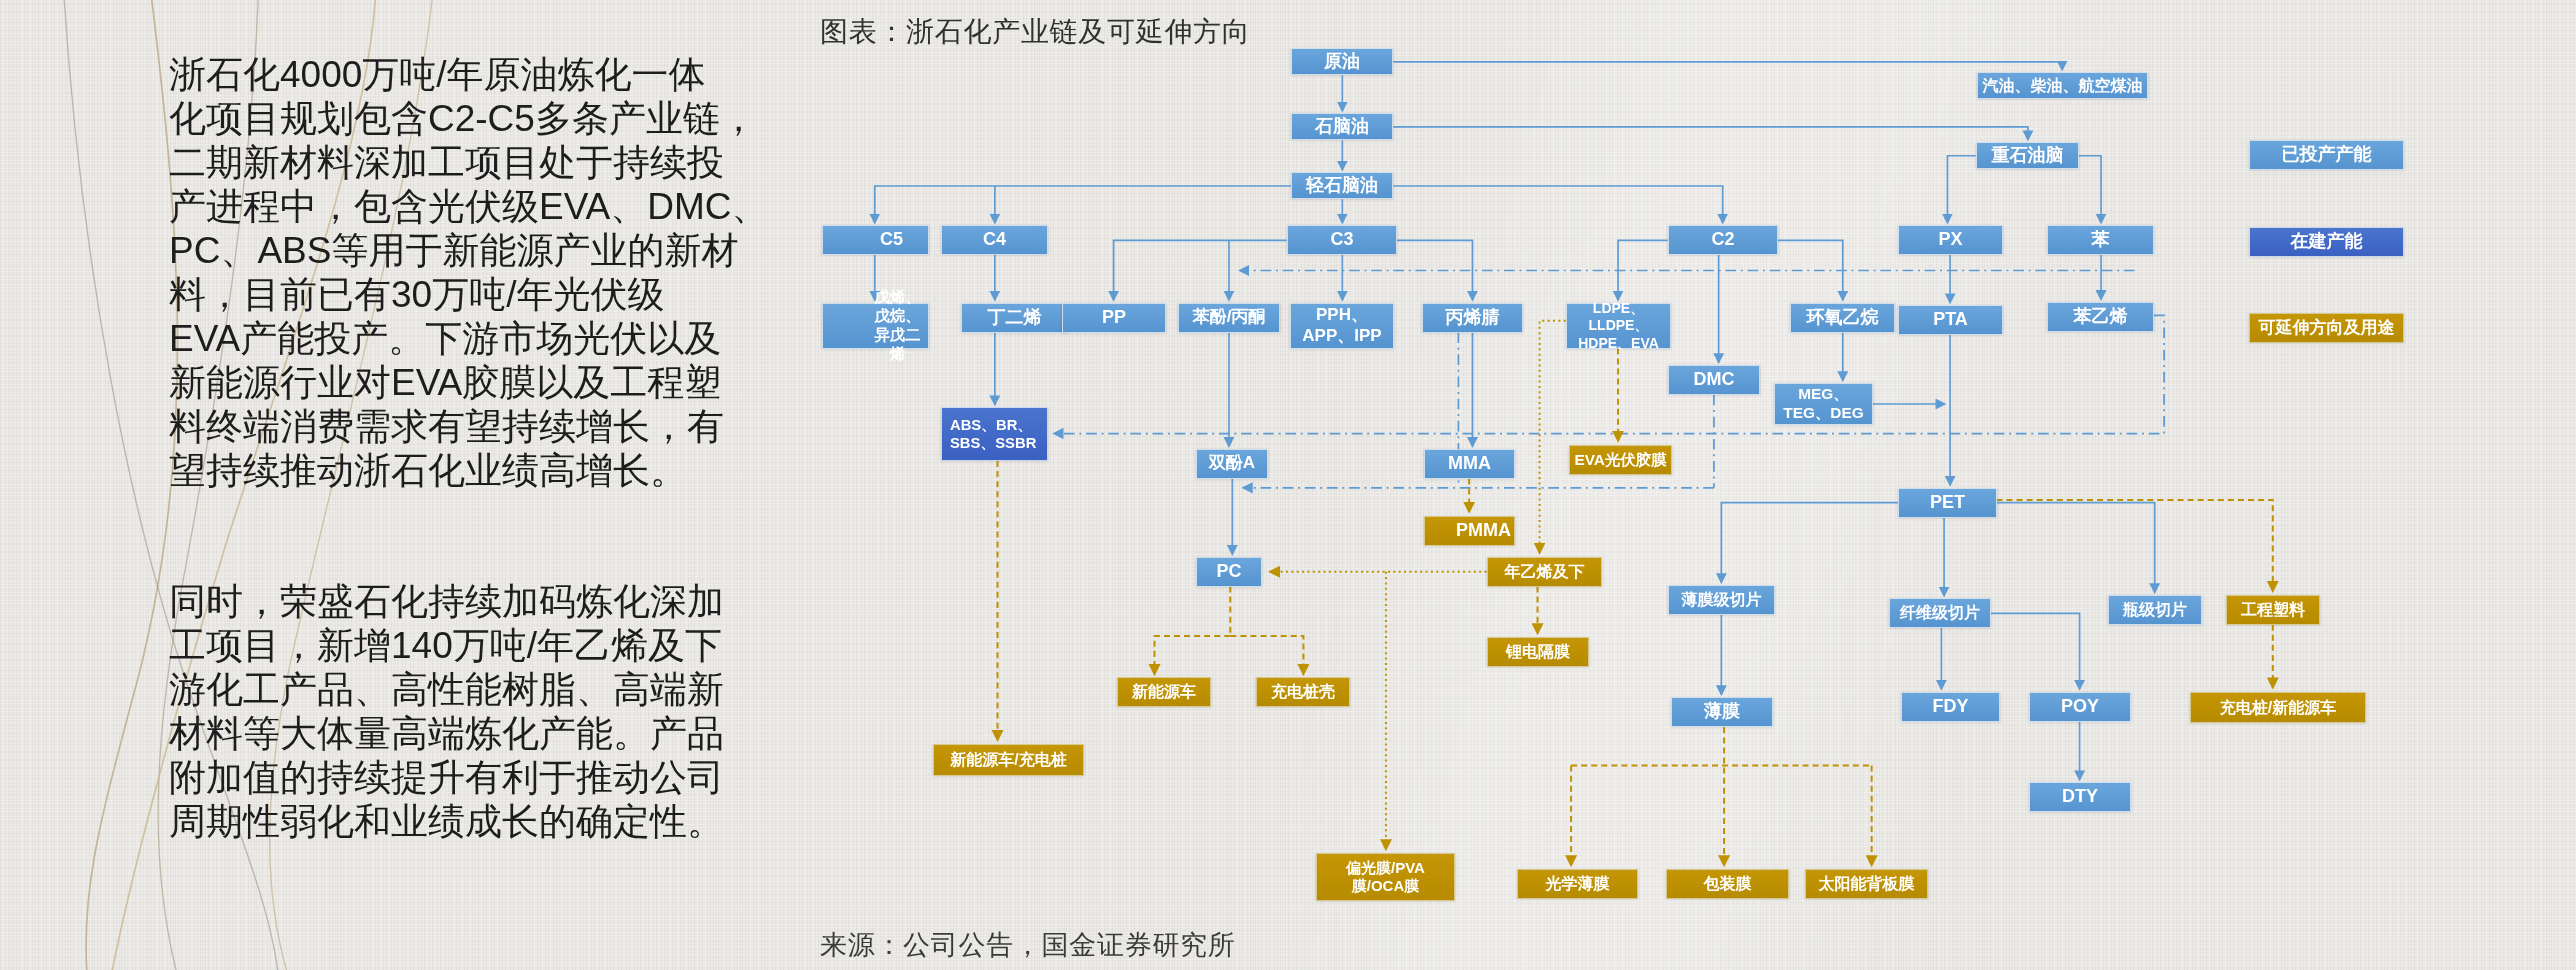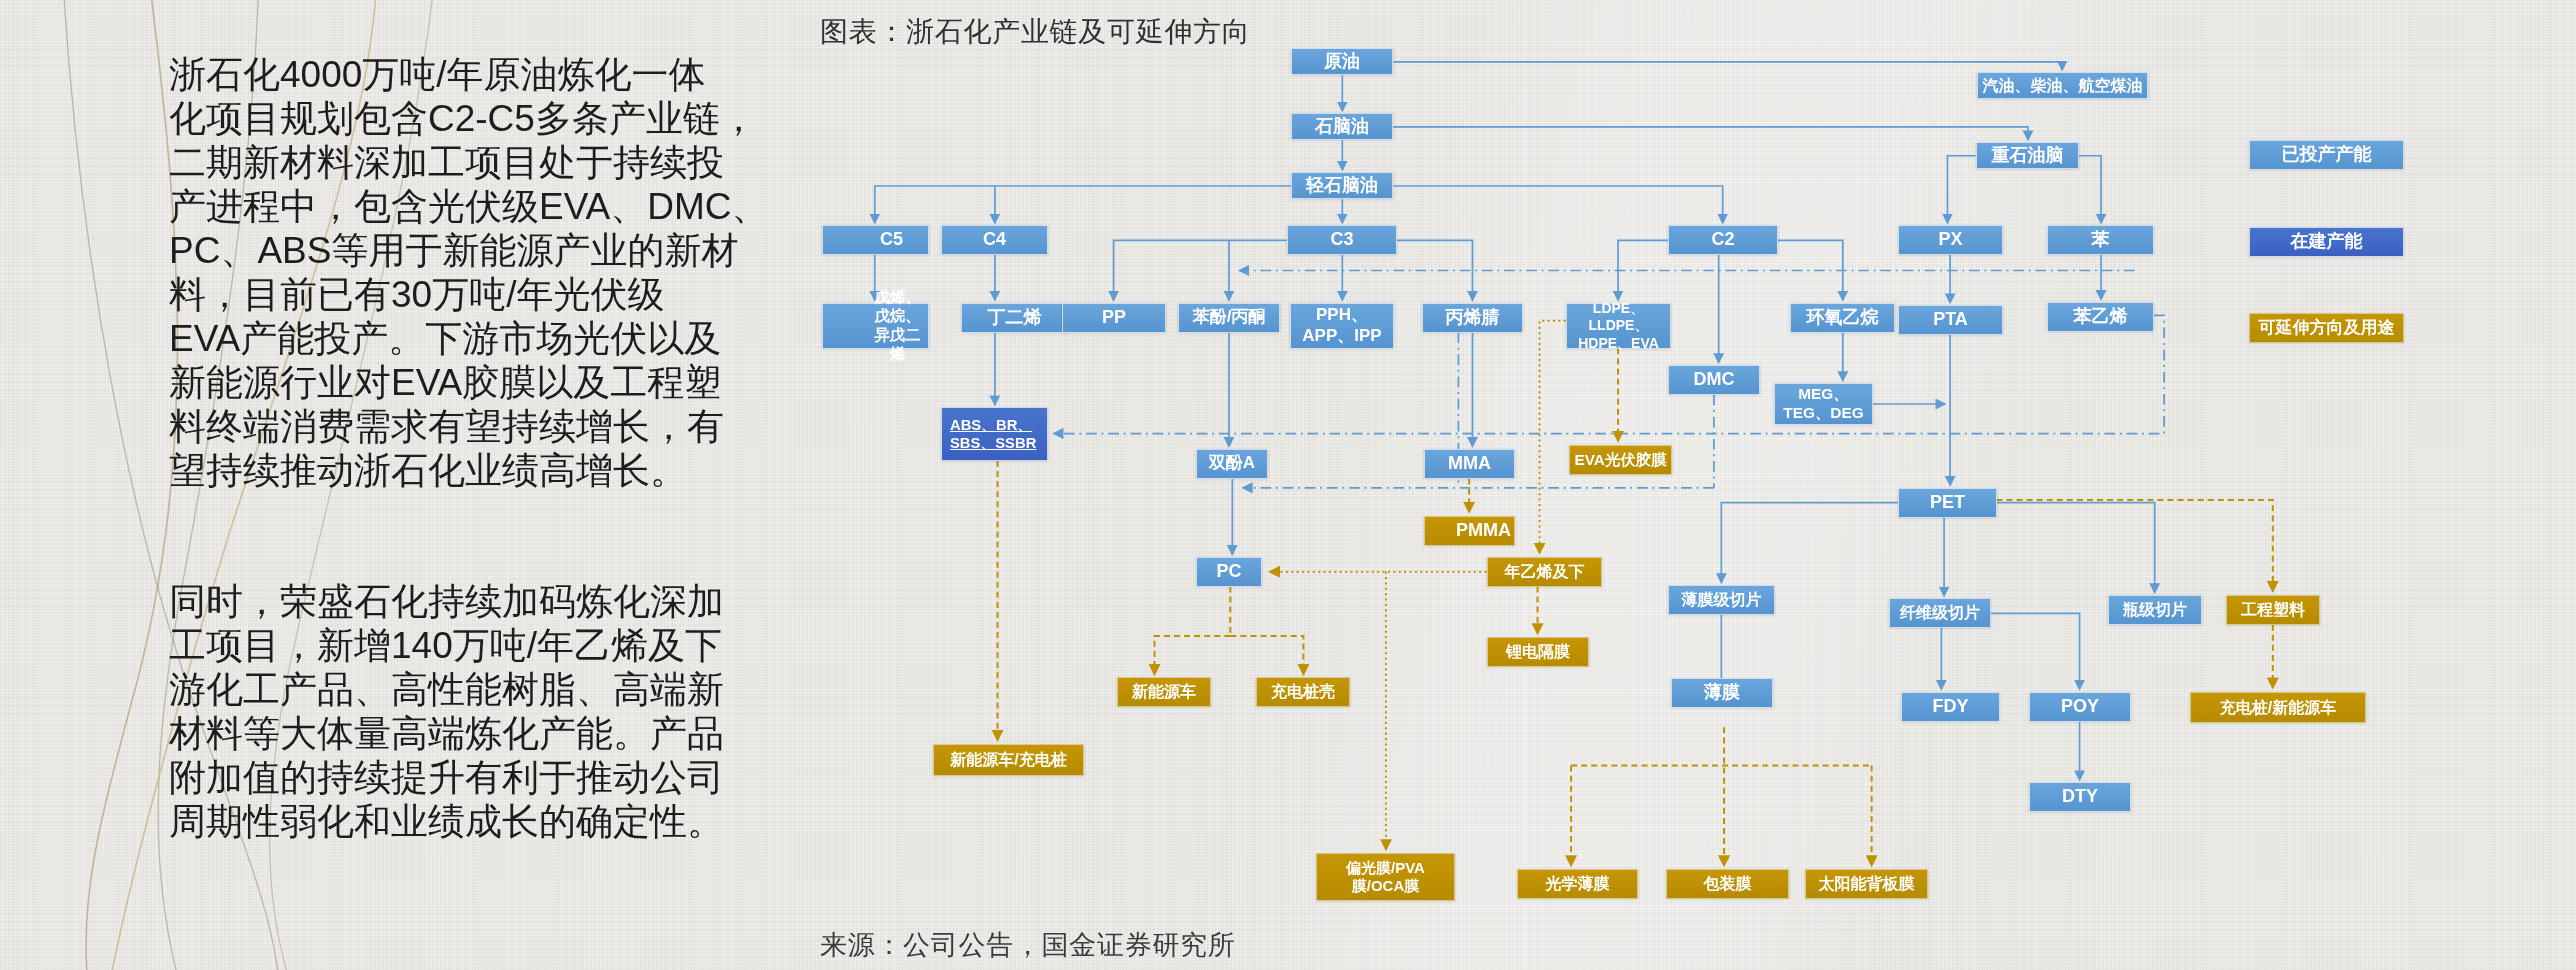--- a/index.html
+++ b/index.html
@@ -166,38 +166,38 @@
       <div class="node prod" style="left: 822px; top: 303px; width: 107px; height: 46px; font-size: 15.4px; padding-left: 48px;">戊烯、戊烷、异戊二烯</div>
       <div class="node prod" style="left: 941px; top: 303px; width: 107px; height: 29.5px; margin-left: 20px;">丁二烯</div>
       <div class="node prod" style="left: 1062px; top: 303px; width: 104px; height: 29.5px;">PP</div>
       <div class="node prod" style="left: 1178px; top: 303px; width: 102px; height: 29.5px; font-size: 17px;">苯酚/丙酮</div>
       <div class="node prod" style="left: 1290px; top: 303px; width: 104px; height: 46px; font-size: 17px;">PPH、APP、IPP</div>
       <div class="node prod" style="left: 1422px; top: 303px; width: 101px; height: 29.5px;">丙烯腈</div>
       <div class="node prod" style="left: 1566px; top: 303px; width: 105px; height: 46px; font-size: 14px;">LDPE、LLDPE、HDPE、EVA</div>
       <div class="node prod" style="left: 1790px; top: 303px; width: 105px; height: 29.5px;">环氧乙烷</div>
       <div class="node prod" style="left: 1898px; top: 305px; width: 105px; height: 29.5px;">PTA</div>
       <div class="node prod" style="left: 2047px; top: 302px; width: 107px; height: 29.5px;">苯乙烯</div>
-      <div class="node build align-left" style="left: 941px; top: 407px; width: 107px; height: 54px; font-size: 14.8px; text-decoration: underline;">ABS、BR、SBS、SSBR</div>
+      <div class="node build align-left" style="left: 941px; top: 407px; width: 107px; height: 54px; font-size: 14.8px;">ABS、BR、SBS、SSBR</div>
       <div class="node prod" style="left: 1668px; top: 365px; width: 92px; height: 29.5px;">DMC</div>
       <div class="node prod" style="left: 1774px; top: 383px; width: 99px; height: 42px; font-size: 15.4px;">MEG、TEG、DEG</div>
       <div class="node prod" style="left: 1196px; top: 449px; width: 72px; height: 29.5px; font-size: 17px;">双酚A</div>
       <div class="node prod" style="left: 1424px; top: 449px; width: 91px; height: 29.5px;">MMA</div>
       <div class="node ext" style="left: 1569px; top: 445px; width: 103px; height: 30px; font-size: 15.4px;">EVA光伏胶膜</div>
       <div class="node ext" style="left: 1424px; top: 516px; width: 91px; height: 29.5px; padding-left: 32px;">PMMA</div>
       <div class="node prod" style="left: 1196px; top: 557px; width: 66px; height: 29.5px;">PC</div>
       <div class="node ext" style="left: 1487px; top: 557px; width: 115px; height: 29.5px; font-size: 16px;">年乙烯及下</div>
       <div class="node prod" style="left: 1898px; top: 488px; width: 99px; height: 29.5px;">PET</div>
       <div class="node ext" style="left: 1487px; top: 637px; width: 102px; height: 29.5px; font-size: 16px;">锂电隔膜</div>
       <div class="node prod" style="left: 1668px; top: 585px; width: 107px; height: 29.5px; font-size: 16px;">薄膜级切片</div>
       <div class="node prod" style="left: 1889px; top: 598px; width: 102px; height: 29.5px; font-size: 16px;">纤维级切片</div>
       <div class="node prod" style="left: 2108px; top: 595px; width: 94px; height: 29.5px; font-size: 16px;">瓶级切片</div>
       <div class="node ext" style="left: 2226px; top: 595px; width: 94px; height: 29.5px; font-size: 16px;">工程塑料</div>
       <div class="node ext" style="left: 1117px; top: 677px; width: 94px; height: 29.5px; font-size: 16px;">新能源车</div>
       <div class="node ext" style="left: 1256px; top: 677px; width: 94px; height: 29.5px; font-size: 16px;">充电桩壳</div>
-      <div class="node prod" style="left: 1671px; top: 678px; width: 102px; height: 30px;">薄膜</div>
+      <div class="node prod" style="left: 1671px; top: 697px; width: 102px; height: 30px;">薄膜</div>
       <div class="node prod" style="left: 1901px; top: 692px; width: 99px; height: 29.5px;">FDY</div>
       <div class="node prod" style="left: 2029px; top: 692px; width: 102px; height: 29.5px;">POY</div>
       <div class="node ext" style="left: 2190px; top: 692px; width: 176px; height: 31px; font-size: 16px;">充电桩/新能源车</div>
       <div class="node ext" style="left: 933px; top: 744px; width: 151px; height: 32px; font-size: 16px;">新能源车/充电桩</div>
       <div class="node prod" style="left: 2029px; top: 782px; width: 102px; height: 29.5px;">DTY</div>
       <div class="node ext" style="left: 1316px; top: 853px; width: 139px; height: 48px; font-size: 15px;">偏光膜/PVA膜/OCA膜</div>
       <div class="node ext" style="left: 1517px; top: 869px; width: 121px; height: 29.5px; font-size: 16px;">光学薄膜</div>
       <div class="node ext" style="left: 1666px; top: 869px; width: 123px; height: 29.5px; font-size: 16px;">包装膜</div>
       <div class="node ext" style="left: 1805px; top: 869px; width: 123px; height: 29.5px; font-size: 16px;">太阳能背板膜</div>
     </div>

